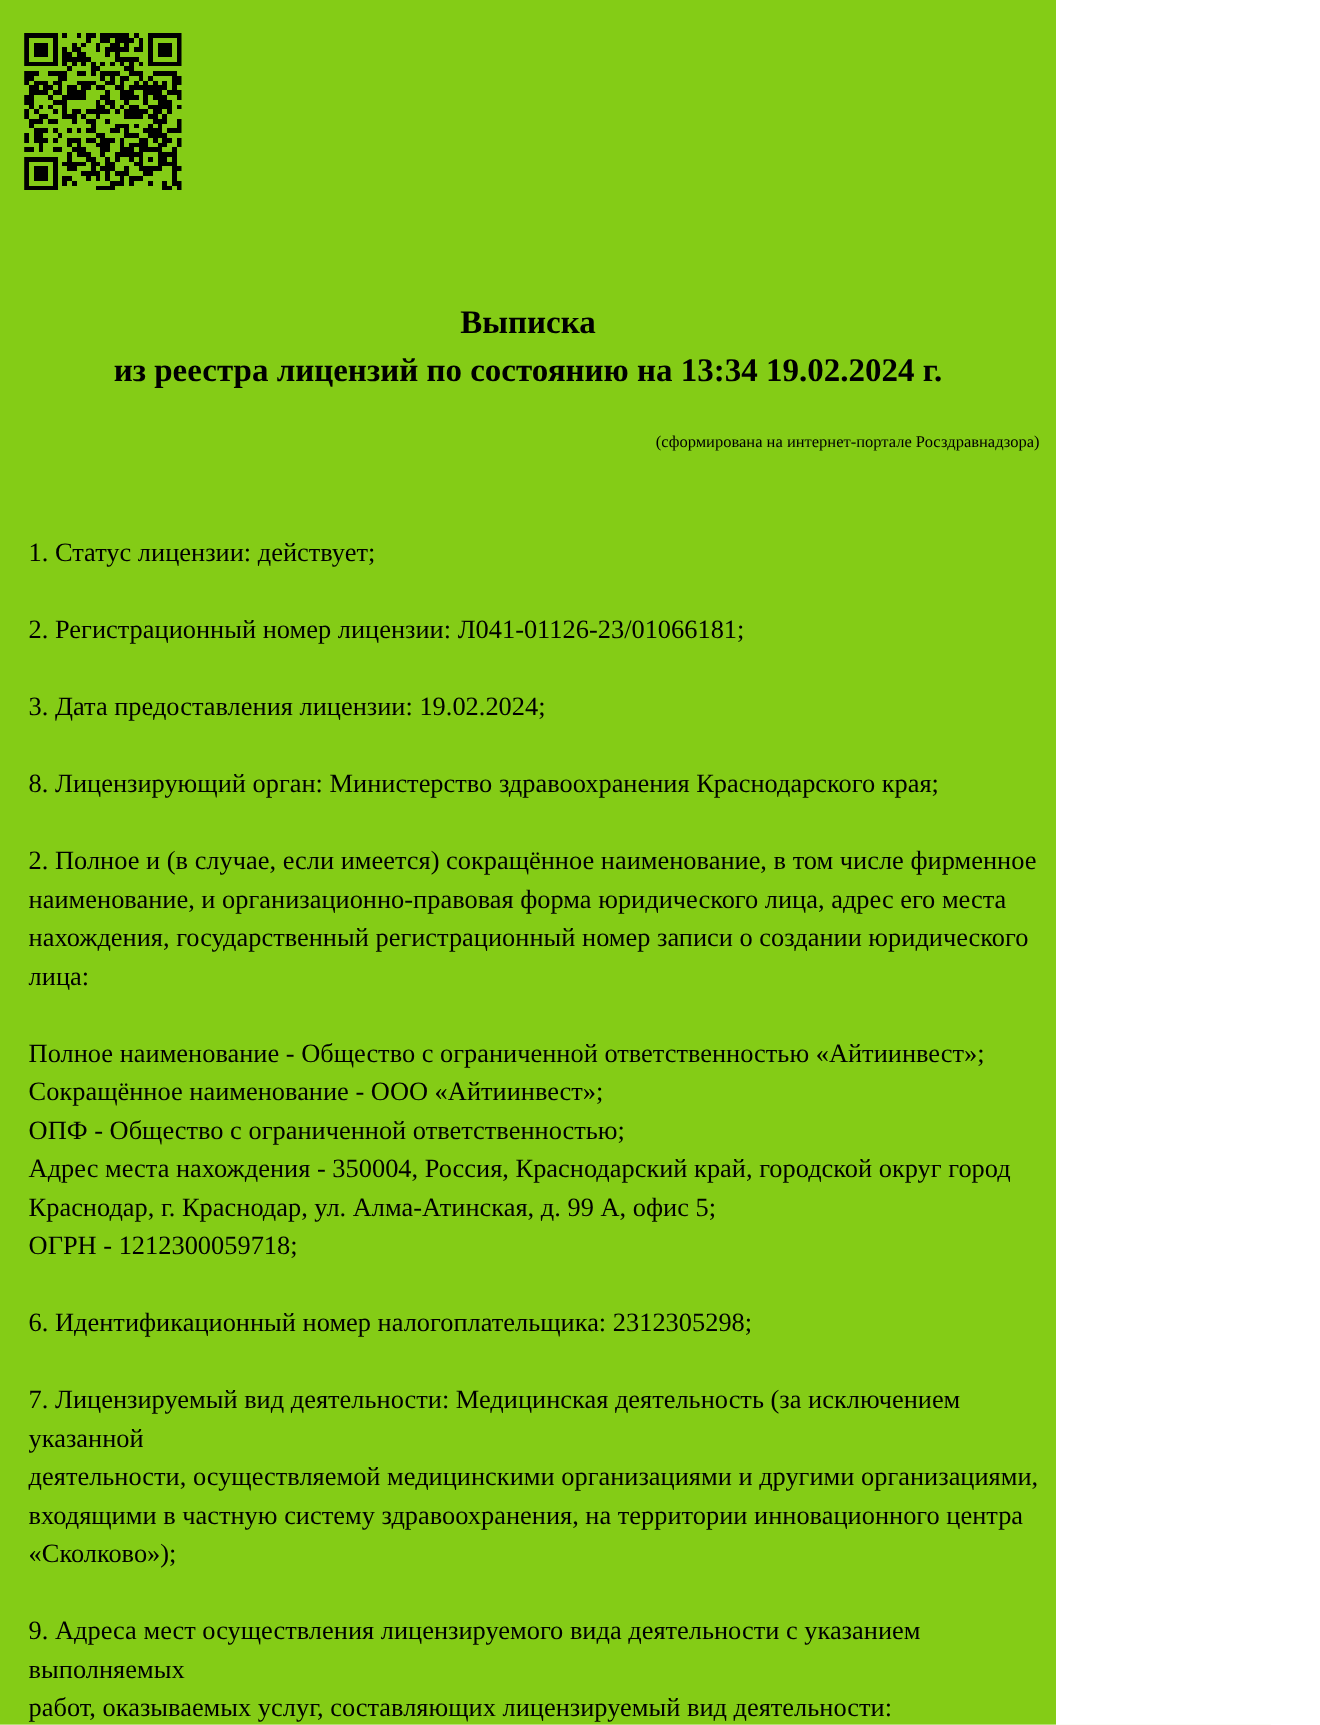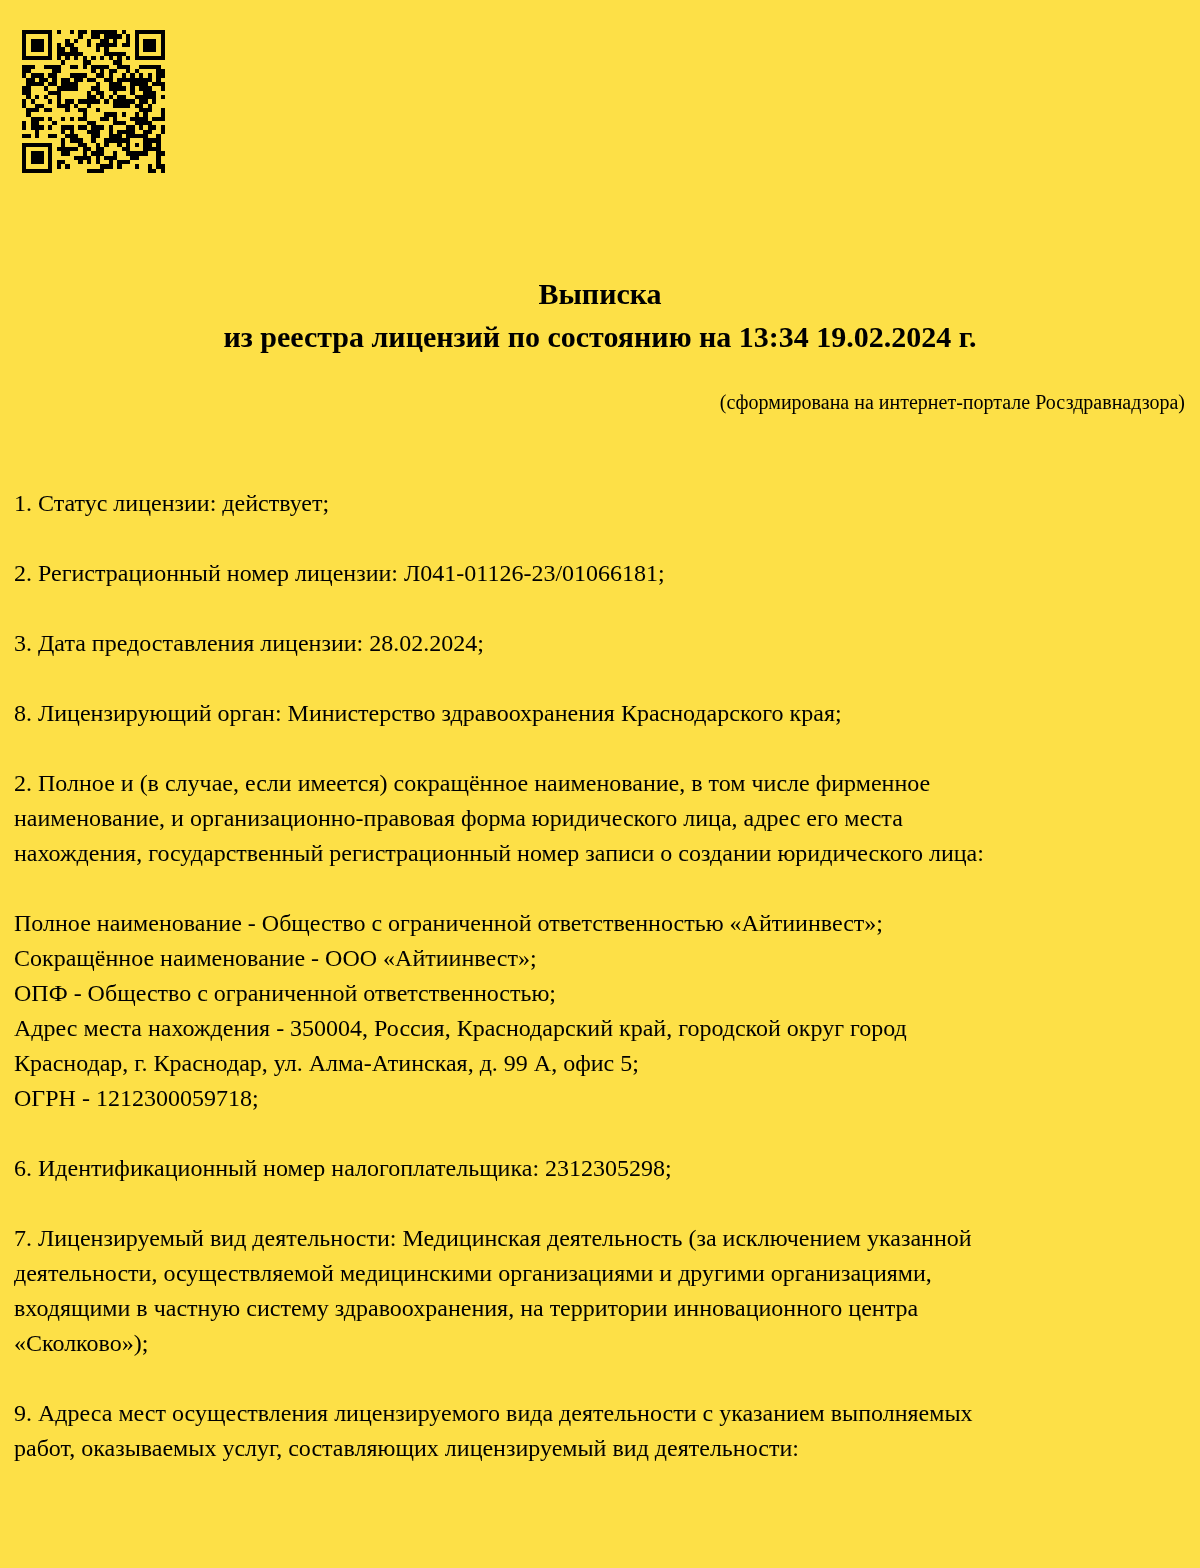--- a/index.html
+++ b/index.html
@@ -1,21 +1,21 @@
 <!DOCTYPE html>
 <html><head>
 <meta charset="utf-8">
 <style>
   * { box-sizing: border-box; }
   html, body { margin: 0; padding: 0; background: #ffffff; }
   .page {
     position: relative;
-    width: 1200px;
+    width: 960px;
     height: 1568px;
-    background: #fde047;
+    background: #84cc16;
     color: #000000;
     font-family: "Liberation Serif", serif;
     overflow: hidden;
   }
   .qr {
     position: absolute;
     left: 22px;
     top: 30px;
     width: 143px;
     height: 143px;
@@ -30,55 +30,55 @@
     text-align: center;
     font-size: 30px;
     font-weight: bold;
     line-height: 43px;
     white-space: pre-line;
   }
   .subtitle {
     position: absolute;
     top: 386px;
     right: 15px;
-    font-size: 20px;
+    font-size: 15px;
     line-height: 33px;
     text-align: right;
   }
   .body {
     position: absolute;
     top: 486px;
     left: 14px;
     right: 8px;
     font-size: 24px;
     line-height: 35px;
   }
   .para {
-    margin: 0 0 35px 0;
+    margin: 0 0 35px 12px;
     white-space: pre-line;
   }
 </style>
 </head>
 <body>
 
 <div class="page">
 
   <svg class="qr" aria-hidden="true" viewBox="0 0 33 33">
       <path d="M0 0h1v1h-1zM1 0h1v1h-1zM2 0h1v1h-1zM3 0h1v1h-1zM4 0h1v1h-1zM5 0h1v1h-1zM6 0h1v1h-1zM8 0h1v1h-1zM11 0h1v1h-1zM13 0h1v1h-1zM14 0h1v1h-1zM16 0h1v1h-1zM17 0h1v1h-1zM18 0h1v1h-1zM19 0h1v1h-1zM20 0h1v1h-1zM21 0h1v1h-1zM23 0h1v1h-1zM26 0h1v1h-1zM27 0h1v1h-1zM28 0h1v1h-1zM29 0h1v1h-1zM30 0h1v1h-1zM31 0h1v1h-1zM32 0h1v1h-1zM0 1h1v1h-1zM6 1h1v1h-1zM13 1h1v1h-1zM16 1h1v1h-1zM17 1h1v1h-1zM19 1h1v1h-1zM20 1h1v1h-1zM21 1h1v1h-1zM22 1h1v1h-1zM24 1h1v1h-1zM26 1h1v1h-1zM32 1h1v1h-1zM0 2h1v1h-1zM2 2h1v1h-1zM3 2h1v1h-1zM4 2h1v1h-1zM6 2h1v1h-1zM10 2h1v1h-1zM12 2h1v1h-1zM15 2h1v1h-1zM18 2h1v1h-1zM19 2h1v1h-1zM21 2h1v1h-1zM24 2h1v1h-1zM26 2h1v1h-1zM28 2h1v1h-1zM29 2h1v1h-1zM30 2h1v1h-1zM32 2h1v1h-1zM0 3h1v1h-1zM2 3h1v1h-1zM3 3h1v1h-1zM4 3h1v1h-1zM6 3h1v1h-1zM8 3h1v1h-1zM10 3h1v1h-1zM11 3h1v1h-1zM15 3h1v1h-1zM17 3h1v1h-1zM18 3h1v1h-1zM19 3h1v1h-1zM20 3h1v1h-1zM21 3h1v1h-1zM23 3h1v1h-1zM24 3h1v1h-1zM26 3h1v1h-1zM28 3h1v1h-1zM29 3h1v1h-1zM30 3h1v1h-1zM32 3h1v1h-1zM0 4h1v1h-1zM2 4h1v1h-1zM3 4h1v1h-1zM4 4h1v1h-1zM6 4h1v1h-1zM8 4h1v1h-1zM9 4h1v1h-1zM11 4h1v1h-1zM12 4h1v1h-1zM17 4h1v1h-1zM19 4h1v1h-1zM26 4h1v1h-1zM28 4h1v1h-1zM29 4h1v1h-1zM30 4h1v1h-1zM32 4h1v1h-1zM0 5h1v1h-1zM6 5h1v1h-1zM8 5h1v1h-1zM9 5h1v1h-1zM10 5h1v1h-1zM11 5h1v1h-1zM12 5h1v1h-1zM13 5h1v1h-1zM19 5h1v1h-1zM20 5h1v1h-1zM21 5h1v1h-1zM22 5h1v1h-1zM23 5h1v1h-1zM26 5h1v1h-1zM32 5h1v1h-1zM0 6h1v1h-1zM1 6h1v1h-1zM2 6h1v1h-1zM3 6h1v1h-1zM4 6h1v1h-1zM5 6h1v1h-1zM6 6h1v1h-1zM8 6h1v1h-1zM10 6h1v1h-1zM12 6h1v1h-1zM14 6h1v1h-1zM16 6h1v1h-1zM18 6h1v1h-1zM20 6h1v1h-1zM22 6h1v1h-1zM24 6h1v1h-1zM26 6h1v1h-1zM27 6h1v1h-1zM28 6h1v1h-1zM29 6h1v1h-1zM30 6h1v1h-1zM31 6h1v1h-1zM32 6h1v1h-1zM9 7h1v1h-1zM14 7h1v1h-1zM15 7h1v1h-1zM21 7h1v1h-1zM22 7h1v1h-1zM0 8h1v1h-1zM1 8h1v1h-1zM2 8h1v1h-1zM5 8h1v1h-1zM6 8h1v1h-1zM7 8h1v1h-1zM8 8h1v1h-1zM11 8h1v1h-1zM12 8h1v1h-1zM14 8h1v1h-1zM16 8h1v1h-1zM17 8h1v1h-1zM18 8h1v1h-1zM19 8h1v1h-1zM22 8h1v1h-1zM23 8h1v1h-1zM24 8h1v1h-1zM27 8h1v1h-1zM28 8h1v1h-1zM29 8h1v1h-1zM30 8h1v1h-1zM31 8h1v1h-1zM0 9h1v1h-1zM1 9h1v1h-1zM7 9h1v1h-1zM8 9h1v1h-1zM16 9h1v1h-1zM18 9h1v1h-1zM20 9h1v1h-1zM21 9h1v1h-1zM24 9h1v1h-1zM26 9h1v1h-1zM31 9h1v1h-1zM32 9h1v1h-1zM0 10h1v1h-1zM2 10h1v1h-1zM3 10h1v1h-1zM4 10h1v1h-1zM6 10h1v1h-1zM7 10h1v1h-1zM11 10h1v1h-1zM12 10h1v1h-1zM13 10h1v1h-1zM14 10h1v1h-1zM17 10h1v1h-1zM18 10h1v1h-1zM20 10h1v1h-1zM23 10h1v1h-1zM25 10h1v1h-1zM27 10h1v1h-1zM29 10h1v1h-1zM31 10h1v1h-1zM32 10h1v1h-1zM1 11h1v1h-1zM2 11h1v1h-1zM4 11h1v1h-1zM5 11h1v1h-1zM7 11h1v1h-1zM9 11h1v1h-1zM10 11h1v1h-1zM12 11h1v1h-1zM13 11h1v1h-1zM15 11h1v1h-1zM16 11h1v1h-1zM19 11h1v1h-1zM20 11h1v1h-1zM22 11h1v1h-1zM23 11h1v1h-1zM24 11h1v1h-1zM25 11h1v1h-1zM26 11h1v1h-1zM27 11h1v1h-1zM28 11h1v1h-1zM29 11h1v1h-1zM31 11h1v1h-1zM1 12h1v1h-1zM2 12h1v1h-1zM3 12h1v1h-1zM4 12h1v1h-1zM6 12h1v1h-1zM7 12h1v1h-1zM9 12h1v1h-1zM10 12h1v1h-1zM11 12h1v1h-1zM12 12h1v1h-1zM17 12h1v1h-1zM20 12h1v1h-1zM21 12h1v1h-1zM22 12h1v1h-1zM25 12h1v1h-1zM26 12h1v1h-1zM27 12h1v1h-1zM28 12h1v1h-1zM30 12h1v1h-1zM31 12h1v1h-1zM32 12h1v1h-1zM0 13h1v1h-1zM1 13h1v1h-1zM5 13h1v1h-1zM8 13h1v1h-1zM9 13h1v1h-1zM10 13h1v1h-1zM11 13h1v1h-1zM12 13h1v1h-1zM16 13h1v1h-1zM17 13h1v1h-1zM20 13h1v1h-1zM21 13h1v1h-1zM22 13h1v1h-1zM23 13h1v1h-1zM25 13h1v1h-1zM27 13h1v1h-1zM28 13h1v1h-1zM29 13h1v1h-1zM32 13h1v1h-1zM0 14h1v1h-1zM1 14h1v1h-1zM6 14h1v1h-1zM7 14h1v1h-1zM8 14h1v1h-1zM15 14h1v1h-1zM17 14h1v1h-1zM18 14h1v1h-1zM21 14h1v1h-1zM25 14h1v1h-1zM28 14h1v1h-1zM29 14h1v1h-1zM30 14h1v1h-1zM1 15h1v1h-1zM3 15h1v1h-1zM5 15h1v1h-1zM8 15h1v1h-1zM15 15h1v1h-1zM16 15h1v1h-1zM18 15h1v1h-1zM20 15h1v1h-1zM22 15h1v1h-1zM23 15h1v1h-1zM26 15h1v1h-1zM27 15h1v1h-1zM28 15h1v1h-1zM29 15h1v1h-1zM30 15h1v1h-1zM32 15h1v1h-1zM0 16h1v1h-1zM2 16h1v1h-1zM6 16h1v1h-1zM8 16h1v1h-1zM10 16h1v1h-1zM11 16h1v1h-1zM13 16h1v1h-1zM14 16h1v1h-1zM15 16h1v1h-1zM16 16h1v1h-1zM17 16h1v1h-1zM19 16h1v1h-1zM21 16h1v1h-1zM22 16h1v1h-1zM23 16h1v1h-1zM24 16h1v1h-1zM25 16h1v1h-1zM27 16h1v1h-1zM28 16h1v1h-1zM30 16h1v1h-1zM0 17h1v1h-1zM3 17h1v1h-1zM4 17h1v1h-1zM8 17h1v1h-1zM9 17h1v1h-1zM10 17h1v1h-1zM12 17h1v1h-1zM15 17h1v1h-1zM21 17h1v1h-1zM22 17h1v1h-1zM23 17h1v1h-1zM24 17h1v1h-1zM26 17h1v1h-1zM27 17h1v1h-1zM29 17h1v1h-1zM1 18h1v1h-1zM2 18h1v1h-1zM3 18h1v1h-1zM5 18h1v1h-1zM6 18h1v1h-1zM10 18h1v1h-1zM13 18h1v1h-1zM14 18h1v1h-1zM17 18h1v1h-1zM27 18h1v1h-1zM28 18h1v1h-1zM29 18h1v1h-1zM32 18h1v1h-1zM1 19h1v1h-1zM14 19h1v1h-1zM19 19h1v1h-1zM20 19h1v1h-1zM21 19h1v1h-1zM23 19h1v1h-1zM26 19h1v1h-1zM28 19h1v1h-1zM32 19h1v1h-1zM2 20h1v1h-1zM3 20h1v1h-1zM4 20h1v1h-1zM6 20h1v1h-1zM9 20h1v1h-1zM11 20h1v1h-1zM13 20h1v1h-1zM14 20h1v1h-1zM18 20h1v1h-1zM19 20h1v1h-1zM21 20h1v1h-1zM25 20h1v1h-1zM26 20h1v1h-1zM27 20h1v1h-1zM28 20h1v1h-1zM30 20h1v1h-1zM31 20h1v1h-1zM32 20h1v1h-1zM0 21h1v1h-1zM2 21h1v1h-1zM3 21h1v1h-1zM7 21h1v1h-1zM15 21h1v1h-1zM16 21h1v1h-1zM21 21h1v1h-1zM22 21h1v1h-1zM23 21h1v1h-1zM26 21h1v1h-1zM27 21h1v1h-1zM28 21h1v1h-1zM29 21h1v1h-1zM0 22h1v1h-1zM2 22h1v1h-1zM3 22h1v1h-1zM4 22h1v1h-1zM6 22h1v1h-1zM9 22h1v1h-1zM10 22h1v1h-1zM11 22h1v1h-1zM13 22h1v1h-1zM14 22h1v1h-1zM16 22h1v1h-1zM17 22h1v1h-1zM18 22h1v1h-1zM20 22h1v1h-1zM24 22h1v1h-1zM25 22h1v1h-1zM27 22h1v1h-1zM29 22h1v1h-1zM30 22h1v1h-1zM32 22h1v1h-1zM3 23h1v1h-1zM9 23h1v1h-1zM11 23h1v1h-1zM15 23h1v1h-1zM16 23h1v1h-1zM17 23h1v1h-1zM20 23h1v1h-1zM22 23h1v1h-1zM23 23h1v1h-1zM24 23h1v1h-1zM25 23h1v1h-1zM28 23h1v1h-1zM29 23h1v1h-1zM32 23h1v1h-1zM0 24h1v1h-1zM1 24h1v1h-1zM3 24h1v1h-1zM6 24h1v1h-1zM7 24h1v1h-1zM10 24h1v1h-1zM11 24h1v1h-1zM12 24h1v1h-1zM16 24h1v1h-1zM17 24h1v1h-1zM20 24h1v1h-1zM21 24h1v1h-1zM22 24h1v1h-1zM24 24h1v1h-1zM25 24h1v1h-1zM26 24h1v1h-1zM27 24h1v1h-1zM28 24h1v1h-1zM31 24h1v1h-1zM9 25h1v1h-1zM11 25h1v1h-1zM12 25h1v1h-1zM13 25h1v1h-1zM16 25h1v1h-1zM19 25h1v1h-1zM20 25h1v1h-1zM21 25h1v1h-1zM22 25h1v1h-1zM23 25h1v1h-1zM24 25h1v1h-1zM28 25h1v1h-1zM29 25h1v1h-1zM30 25h1v1h-1zM31 25h1v1h-1zM0 26h1v1h-1zM1 26h1v1h-1zM2 26h1v1h-1zM3 26h1v1h-1zM4 26h1v1h-1zM5 26h1v1h-1zM6 26h1v1h-1zM9 26h1v1h-1zM13 26h1v1h-1zM14 26h1v1h-1zM17 26h1v1h-1zM19 26h1v1h-1zM22 26h1v1h-1zM24 26h1v1h-1zM26 26h1v1h-1zM28 26h1v1h-1zM29 26h1v1h-1zM31 26h1v1h-1zM0 27h1v1h-1zM6 27h1v1h-1zM8 27h1v1h-1zM9 27h1v1h-1zM10 27h1v1h-1zM11 27h1v1h-1zM12 27h1v1h-1zM14 27h1v1h-1zM15 27h1v1h-1zM17 27h1v1h-1zM18 27h1v1h-1zM23 27h1v1h-1zM24 27h1v1h-1zM28 27h1v1h-1zM29 27h1v1h-1zM30 27h1v1h-1zM31 27h1v1h-1zM0 28h1v1h-1zM2 28h1v1h-1zM3 28h1v1h-1zM4 28h1v1h-1zM6 28h1v1h-1zM9 28h1v1h-1zM10 28h1v1h-1zM14 28h1v1h-1zM16 28h1v1h-1zM17 28h1v1h-1zM18 28h1v1h-1zM21 28h1v1h-1zM24 28h1v1h-1zM25 28h1v1h-1zM26 28h1v1h-1zM27 28h1v1h-1zM28 28h1v1h-1zM31 28h1v1h-1zM32 28h1v1h-1zM0 29h1v1h-1zM2 29h1v1h-1zM3 29h1v1h-1zM4 29h1v1h-1zM6 29h1v1h-1zM12 29h1v1h-1zM13 29h1v1h-1zM14 29h1v1h-1zM15 29h1v1h-1zM17 29h1v1h-1zM19 29h1v1h-1zM20 29h1v1h-1zM21 29h1v1h-1zM25 29h1v1h-1zM26 29h1v1h-1zM31 29h1v1h-1zM0 30h1v1h-1zM2 30h1v1h-1zM3 30h1v1h-1zM4 30h1v1h-1zM6 30h1v1h-1zM8 30h1v1h-1zM9 30h1v1h-1zM13 30h1v1h-1zM15 30h1v1h-1zM17 30h1v1h-1zM20 30h1v1h-1zM22 30h1v1h-1zM23 30h1v1h-1zM24 30h1v1h-1zM31 30h1v1h-1zM0 31h1v1h-1zM6 31h1v1h-1zM8 31h1v1h-1zM10 31h1v1h-1zM18 31h1v1h-1zM19 31h1v1h-1zM20 31h1v1h-1zM22 31h1v1h-1zM26 31h1v1h-1zM29 31h1v1h-1zM31 31h1v1h-1zM32 31h1v1h-1zM0 32h1v1h-1zM1 32h1v1h-1zM2 32h1v1h-1zM3 32h1v1h-1zM4 32h1v1h-1zM5 32h1v1h-1zM6 32h1v1h-1zM15 32h1v1h-1zM16 32h1v1h-1zM17 32h1v1h-1zM18 32h1v1h-1zM29 32h1v1h-1zM30 32h1v1h-1zM32 32h1v1h-1z" fill="#000000"></path>
     </svg>
 
   <h1 class="title">Выписка
 из реестра лицензий по состоянию на 13:34 19.02.2024 г.</h1>
 
   <div class="subtitle">(сформирована на интернет-портале Росздравнадзора)</div>
 
   <div class="body">
     <div class="para">1. Статус лицензии: действует;</div>
     <div class="para">2. Регистрационный номер лицензии: Л041-01126-23/01066181;</div>
-    <div class="para">3. Дата предоставления лицензии: 28.02.2024;</div>
+    <div class="para">3. Дата предоставления лицензии: 19.02.2024;</div>
     <div class="para">8. Лицензирующий орган: Министерство здравоохранения Краснодарского края;</div>
     <div class="para">2. Полное и (в случае, если имеется) сокращённое наименование, в том числе фирменное
 наименование, и организационно-правовая форма юридического лица, адрес его места
 нахождения, государственный регистрационный номер записи о создании юридического лица:</div>
     <div class="para">Полное наименование - Общество с ограниченной ответственностью «Айтиинвест»;
 Сокращённое наименование - ООО «Айтиинвест»;
 ОПФ - Общество с ограниченной ответственностью;
 Адрес места нахождения - 350004, Россия, Краснодарский край, городской округ город
 Краснодар, г. Краснодар, ул. Алма-Атинская, д. 99 А, офис 5;
 ОГРН - 1212300059718;</div>

